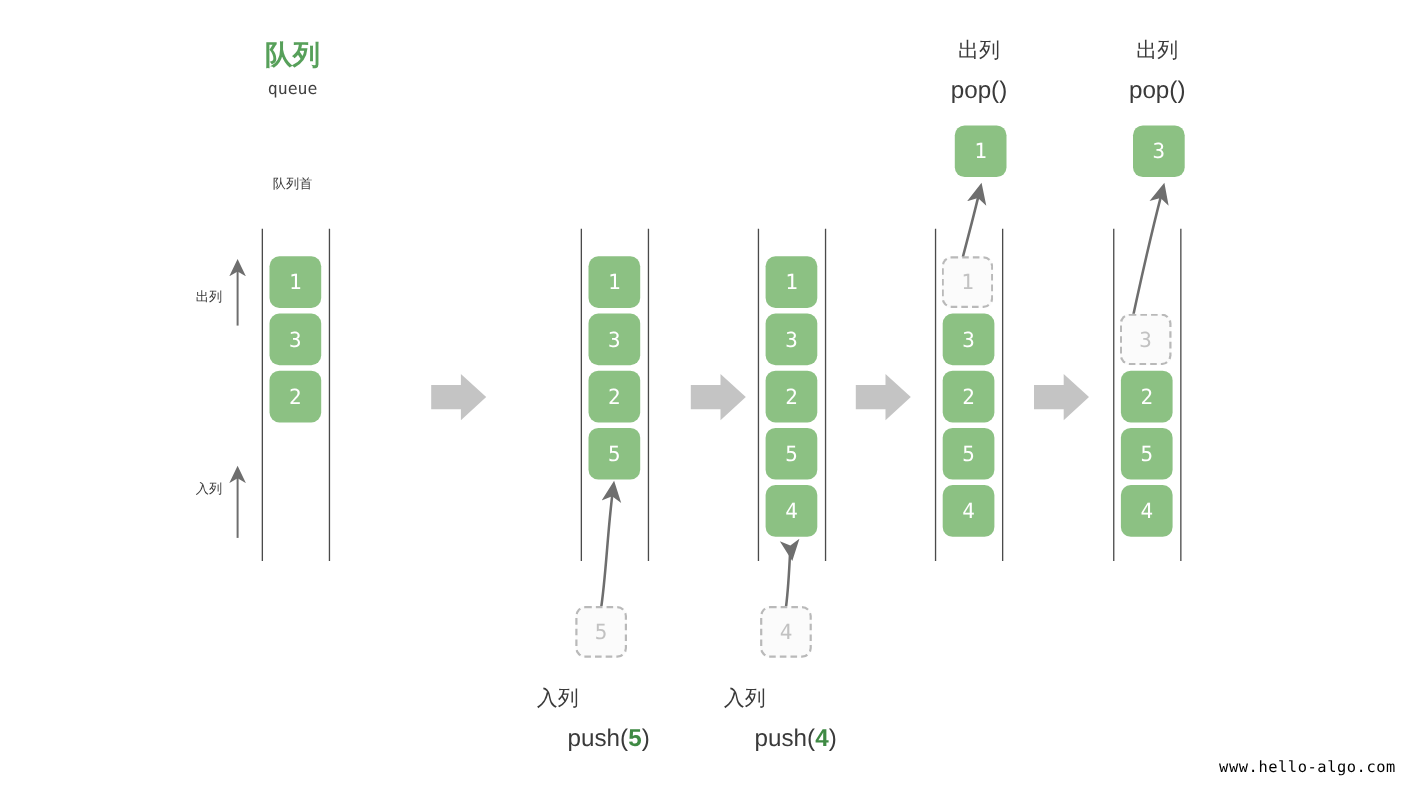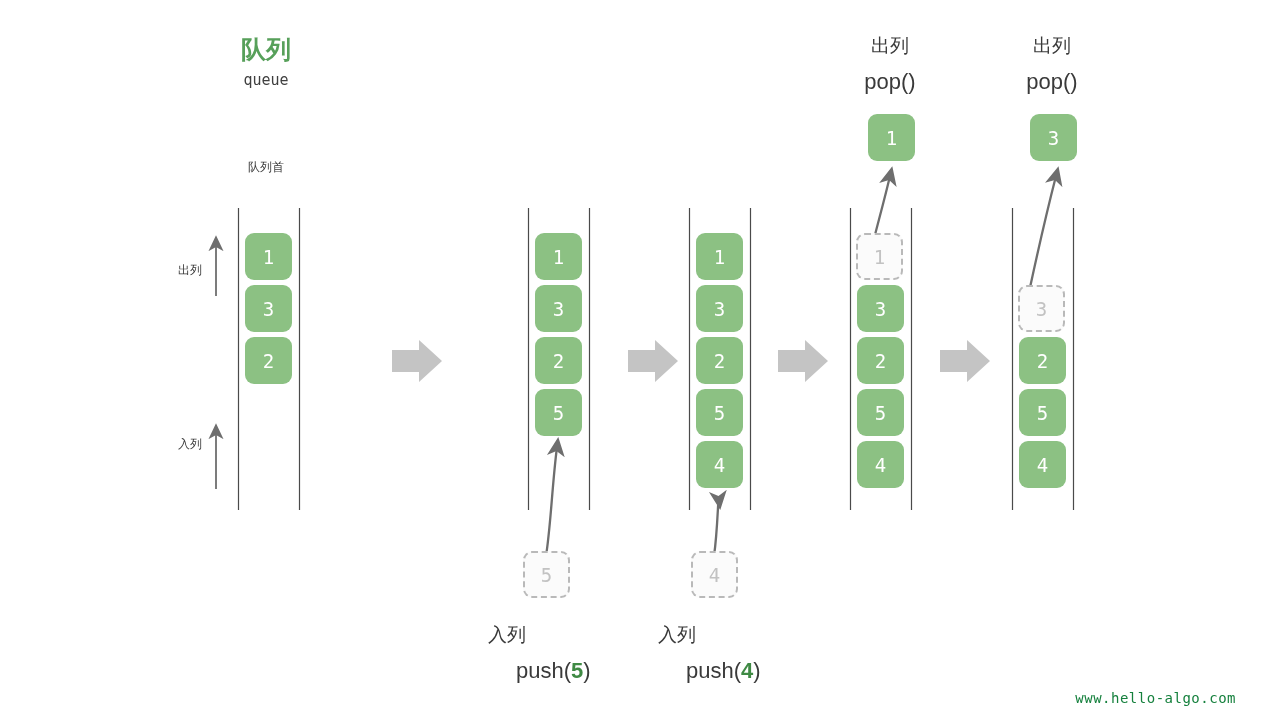--- a/index.html
+++ b/index.html
@@ -51,23 +51,23 @@
     box-sizing:border-box;
   }
   .cell.ghost{
     background:#fbfbfb;
     border:2px dashed #b9b9b9;
     color:#c2c2c2;
   }
 
   
   .watermark{
-    position:absolute;right:44px;bottom:14px;
+    position:absolute;right:11px;bottom:14px;
     font-family:"DejaVu Sans Mono","Liberation Mono",monospace;
-    font-size:14px;color:#15803d;letter-spacing:.5px;
+    font-size:14px;color:#000000;letter-spacing:.5px;
   }
 
   svg.layer{position:absolute;left:0;top:0;width:1280px;height:720px;pointer-events:none;}
 </style>
 </head>
 <body>
 
 <div id="stage">
 
   <svg class="layer" viewBox="0 0 1280 720">

